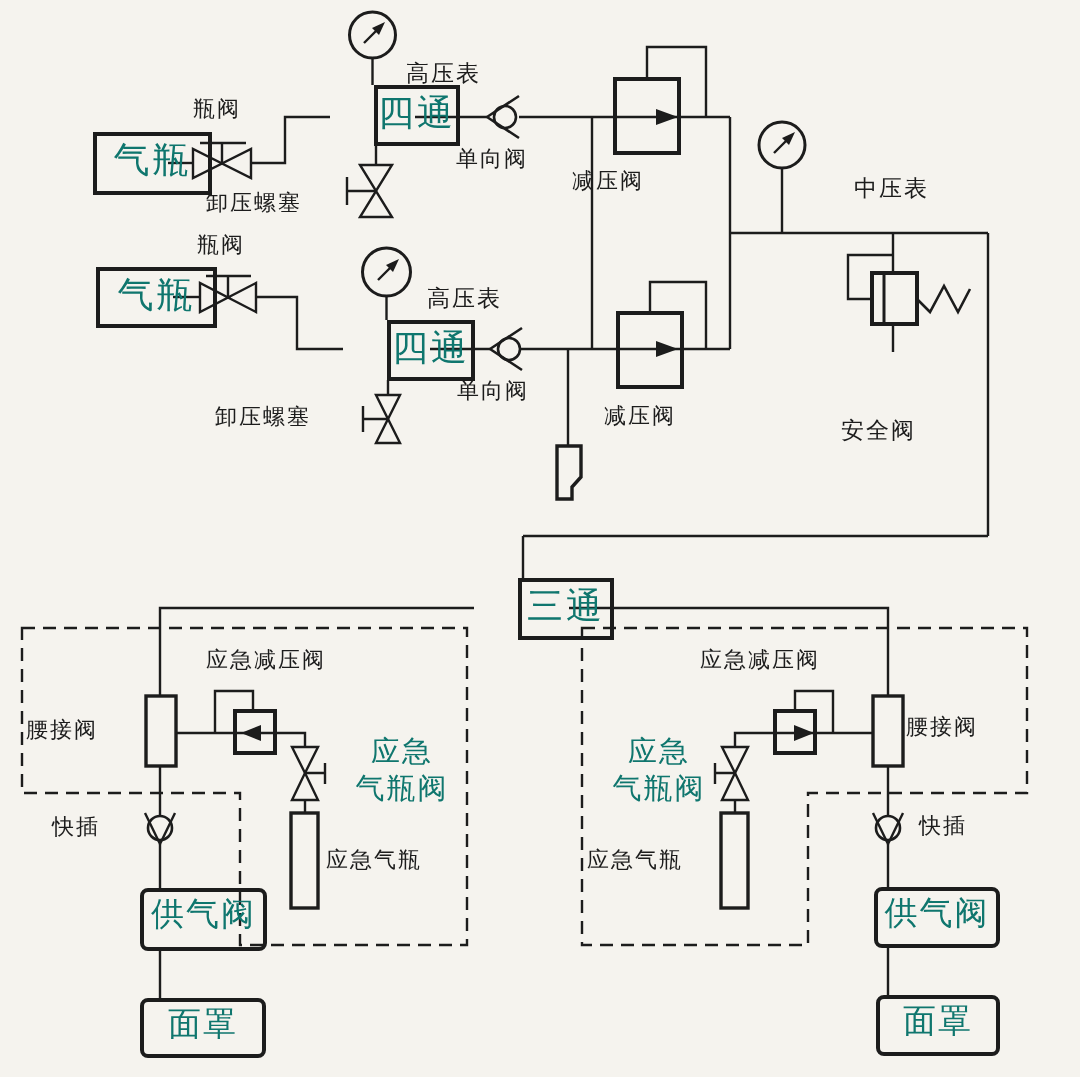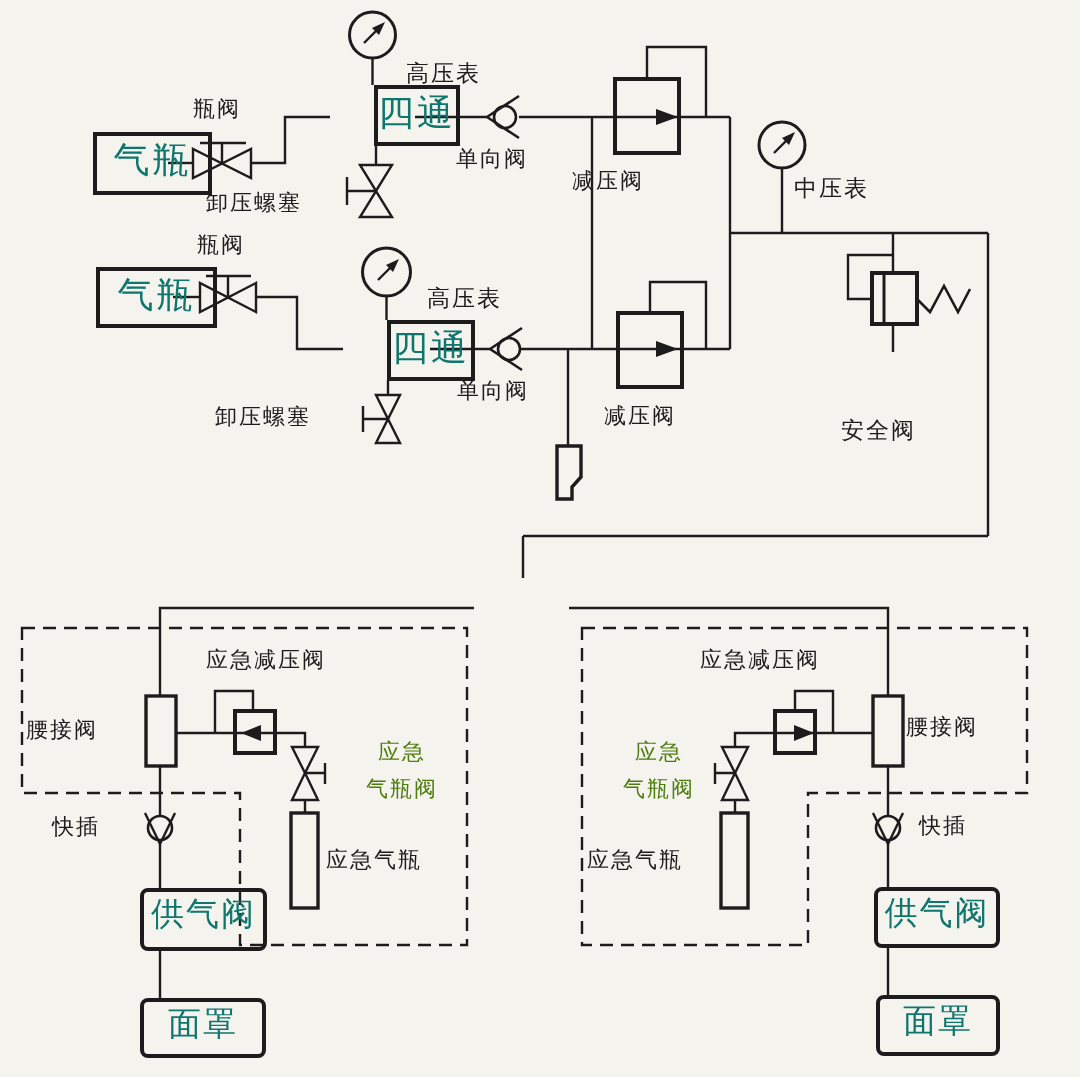--- a/index.html
+++ b/index.html
@@ -5,22 +5,22 @@
   html,body{margin:0;padding:0;}
   #page{position:relative;width:1080px;height:1077px;background:#f5f3ee;overflow:hidden;
         font-family:"Liberation Sans","DejaVu Sans",sans-serif;color:#1c1c1c;}
   #schematic-svg{position:absolute;left:0;top:0;}
   .lbl{position:absolute;font-size:22px;letter-spacing:2px;white-space:nowrap;color:#1c1c1c;}
   .lbl.big{font-size:23px;margin-top:42px;}
   .cbox{position:absolute;box-sizing:border-box;border:4px solid #1c1c1c;display:flex;
         align-items:flex-start;justify-content:center;font-size:36px;letter-spacing:3px;
         color:#0f766e;background:transparent;margin-left:44px;}
   .cbox.small{font-size:33px;letter-spacing:2px;border-radius:8px;}
-  .twolines{position:absolute;text-align:center;font-size:22px;letter-spacing:2px;
-            line-height:37px;color:#4d7c0f;}
+  .twolines{position:absolute;text-align:center;font-size:29px;letter-spacing:2px;
+            line-height:37px;color:#0f766e;}
 </style>
 </head>
 <body>
 
 <div id="page">
 
   <svg id="schematic-svg" width="1080" height="1077" viewBox="0 0 1080 1077">
 
     <g stroke="#1c1c1c" stroke-width="2.4" fill="none">
 
@@ -172,39 +172,42 @@
     </div>
   <div class="cbox" style="left:52px;top:267px;width:121px;height:61px;">
       <span>气瓶</span>
     </div>
   <div class="cbox" style="left:330px;top:85px;width:86px;height:61px;">
       <span>四通</span>
     </div>
   <div class="cbox" style="left:343px;top:320px;width:88px;height:61px;">
       <span>四通</span>
     </div>
+  <div class="cbox" style="left:474px;top:578px;width:96px;height:62px;">
+      <span>三通</span>
+    </div>
   <div class="cbox small" style="left:96px;top:888px;width:127px;height:63px;">
       <span>供气阀</span>
     </div>
   <div class="cbox small" style="left:830px;top:887px;width:126px;height:61px;">
       <span>供气阀</span>
     </div>
   <div class="cbox small" style="left:96px;top:998px;width:126px;height:60px;">
       <span>面罩</span>
     </div>
   <div class="cbox small" style="left:832px;top:995px;width:124px;height:61px;">
       <span>面罩</span>
     </div>
 
   <div class="lbl big" style="left:406px;top:16px;">高压表</div>
   <div class="lbl" style="left:193px;top:94px;">瓶阀</div>
   <div class="lbl" style="left:206px;top:188px;">卸压螺塞</div>
   <div class="lbl" style="left:456px;top:144px;">单向阀</div>
   <div class="lbl" style="left:572px;top:166px;">减压阀</div>
-  <div class="lbl big" style="left:794px;top:131px;">中压表</div>
+  <div class="lbl big" style="left:854px;top:131px;">中压表</div>
   <div class="lbl" style="left:197px;top:230px;">瓶阀</div>
   <div class="lbl big" style="left:427px;top:241px;">高压表</div>
   <div class="lbl" style="left:215px;top:402px;">卸压螺塞</div>
   <div class="lbl" style="left:457px;top:376px;">单向阀</div>
   <div class="lbl" style="left:604px;top:401px;">减压阀</div>
   <div class="lbl big" style="left:841px;top:373px;">安全阀</div>
   <div class="lbl" style="left:206px;top:645px;">应急减压阀</div>
   <div class="lbl" style="left:700px;top:645px;">应急减压阀</div>
   <div class="lbl" style="left:26px;top:715px;">腰接阀</div>
   <div class="lbl" style="left:906px;top:712px;">腰接阀</div>

